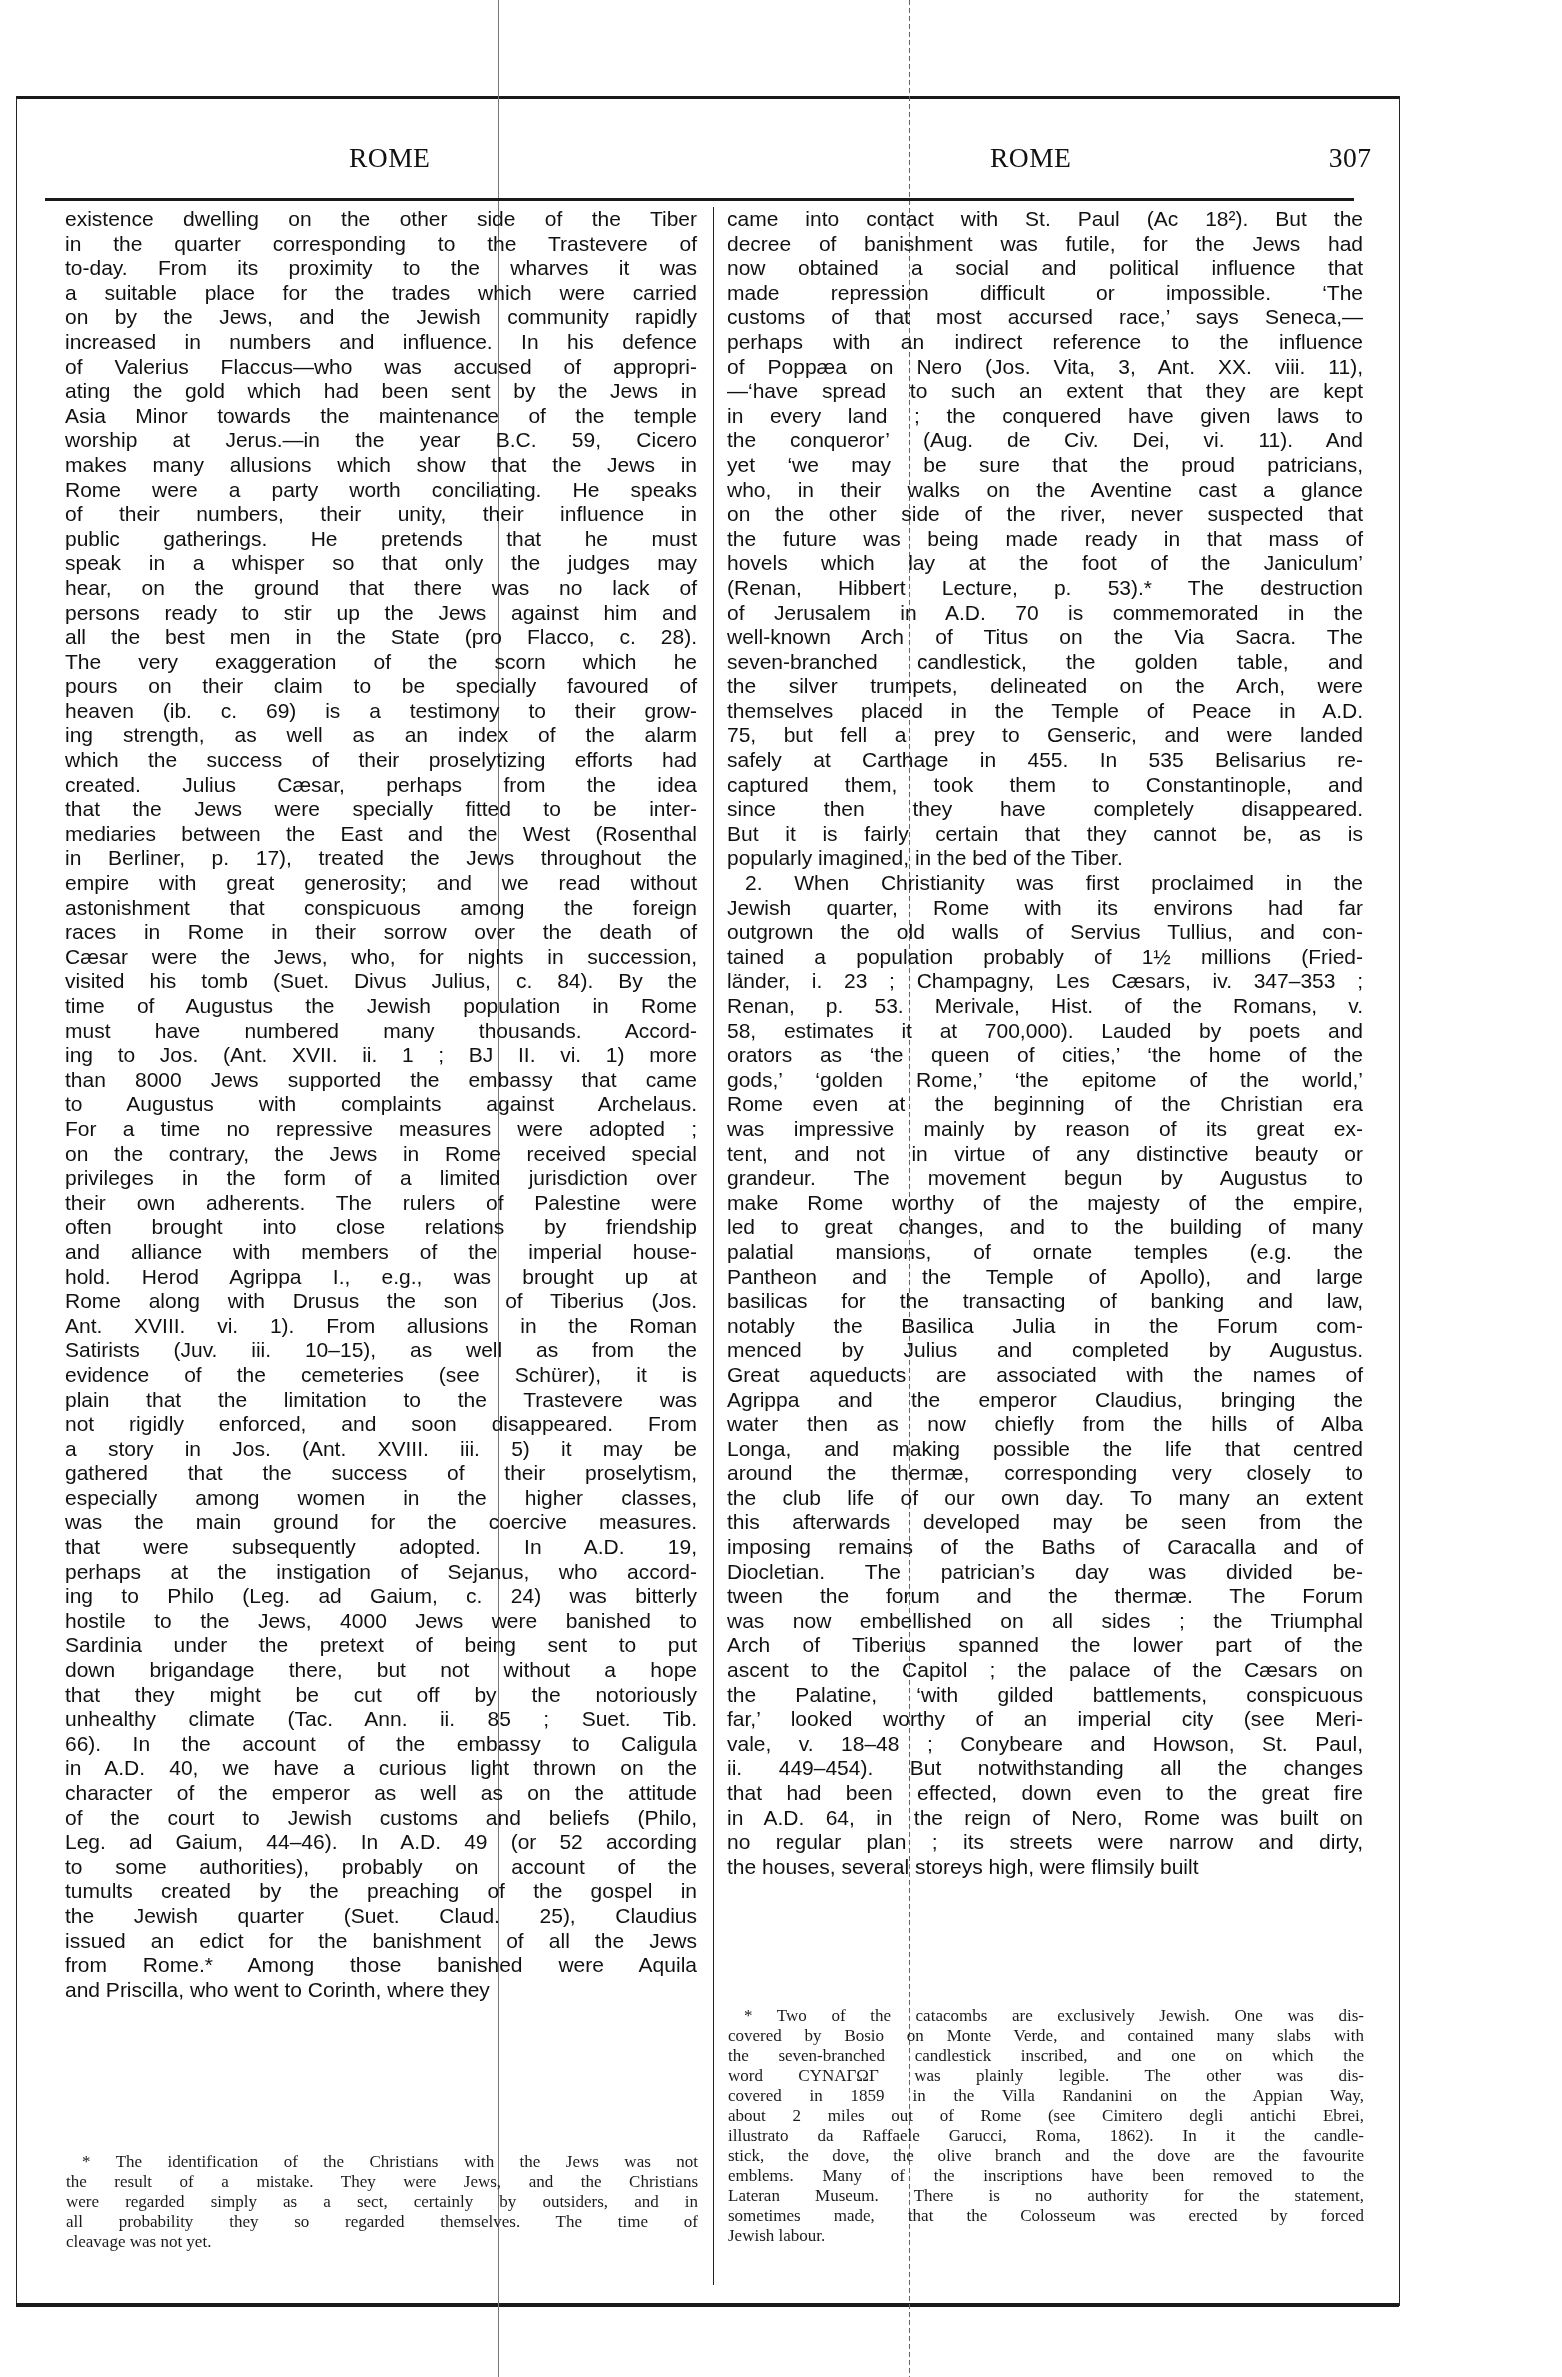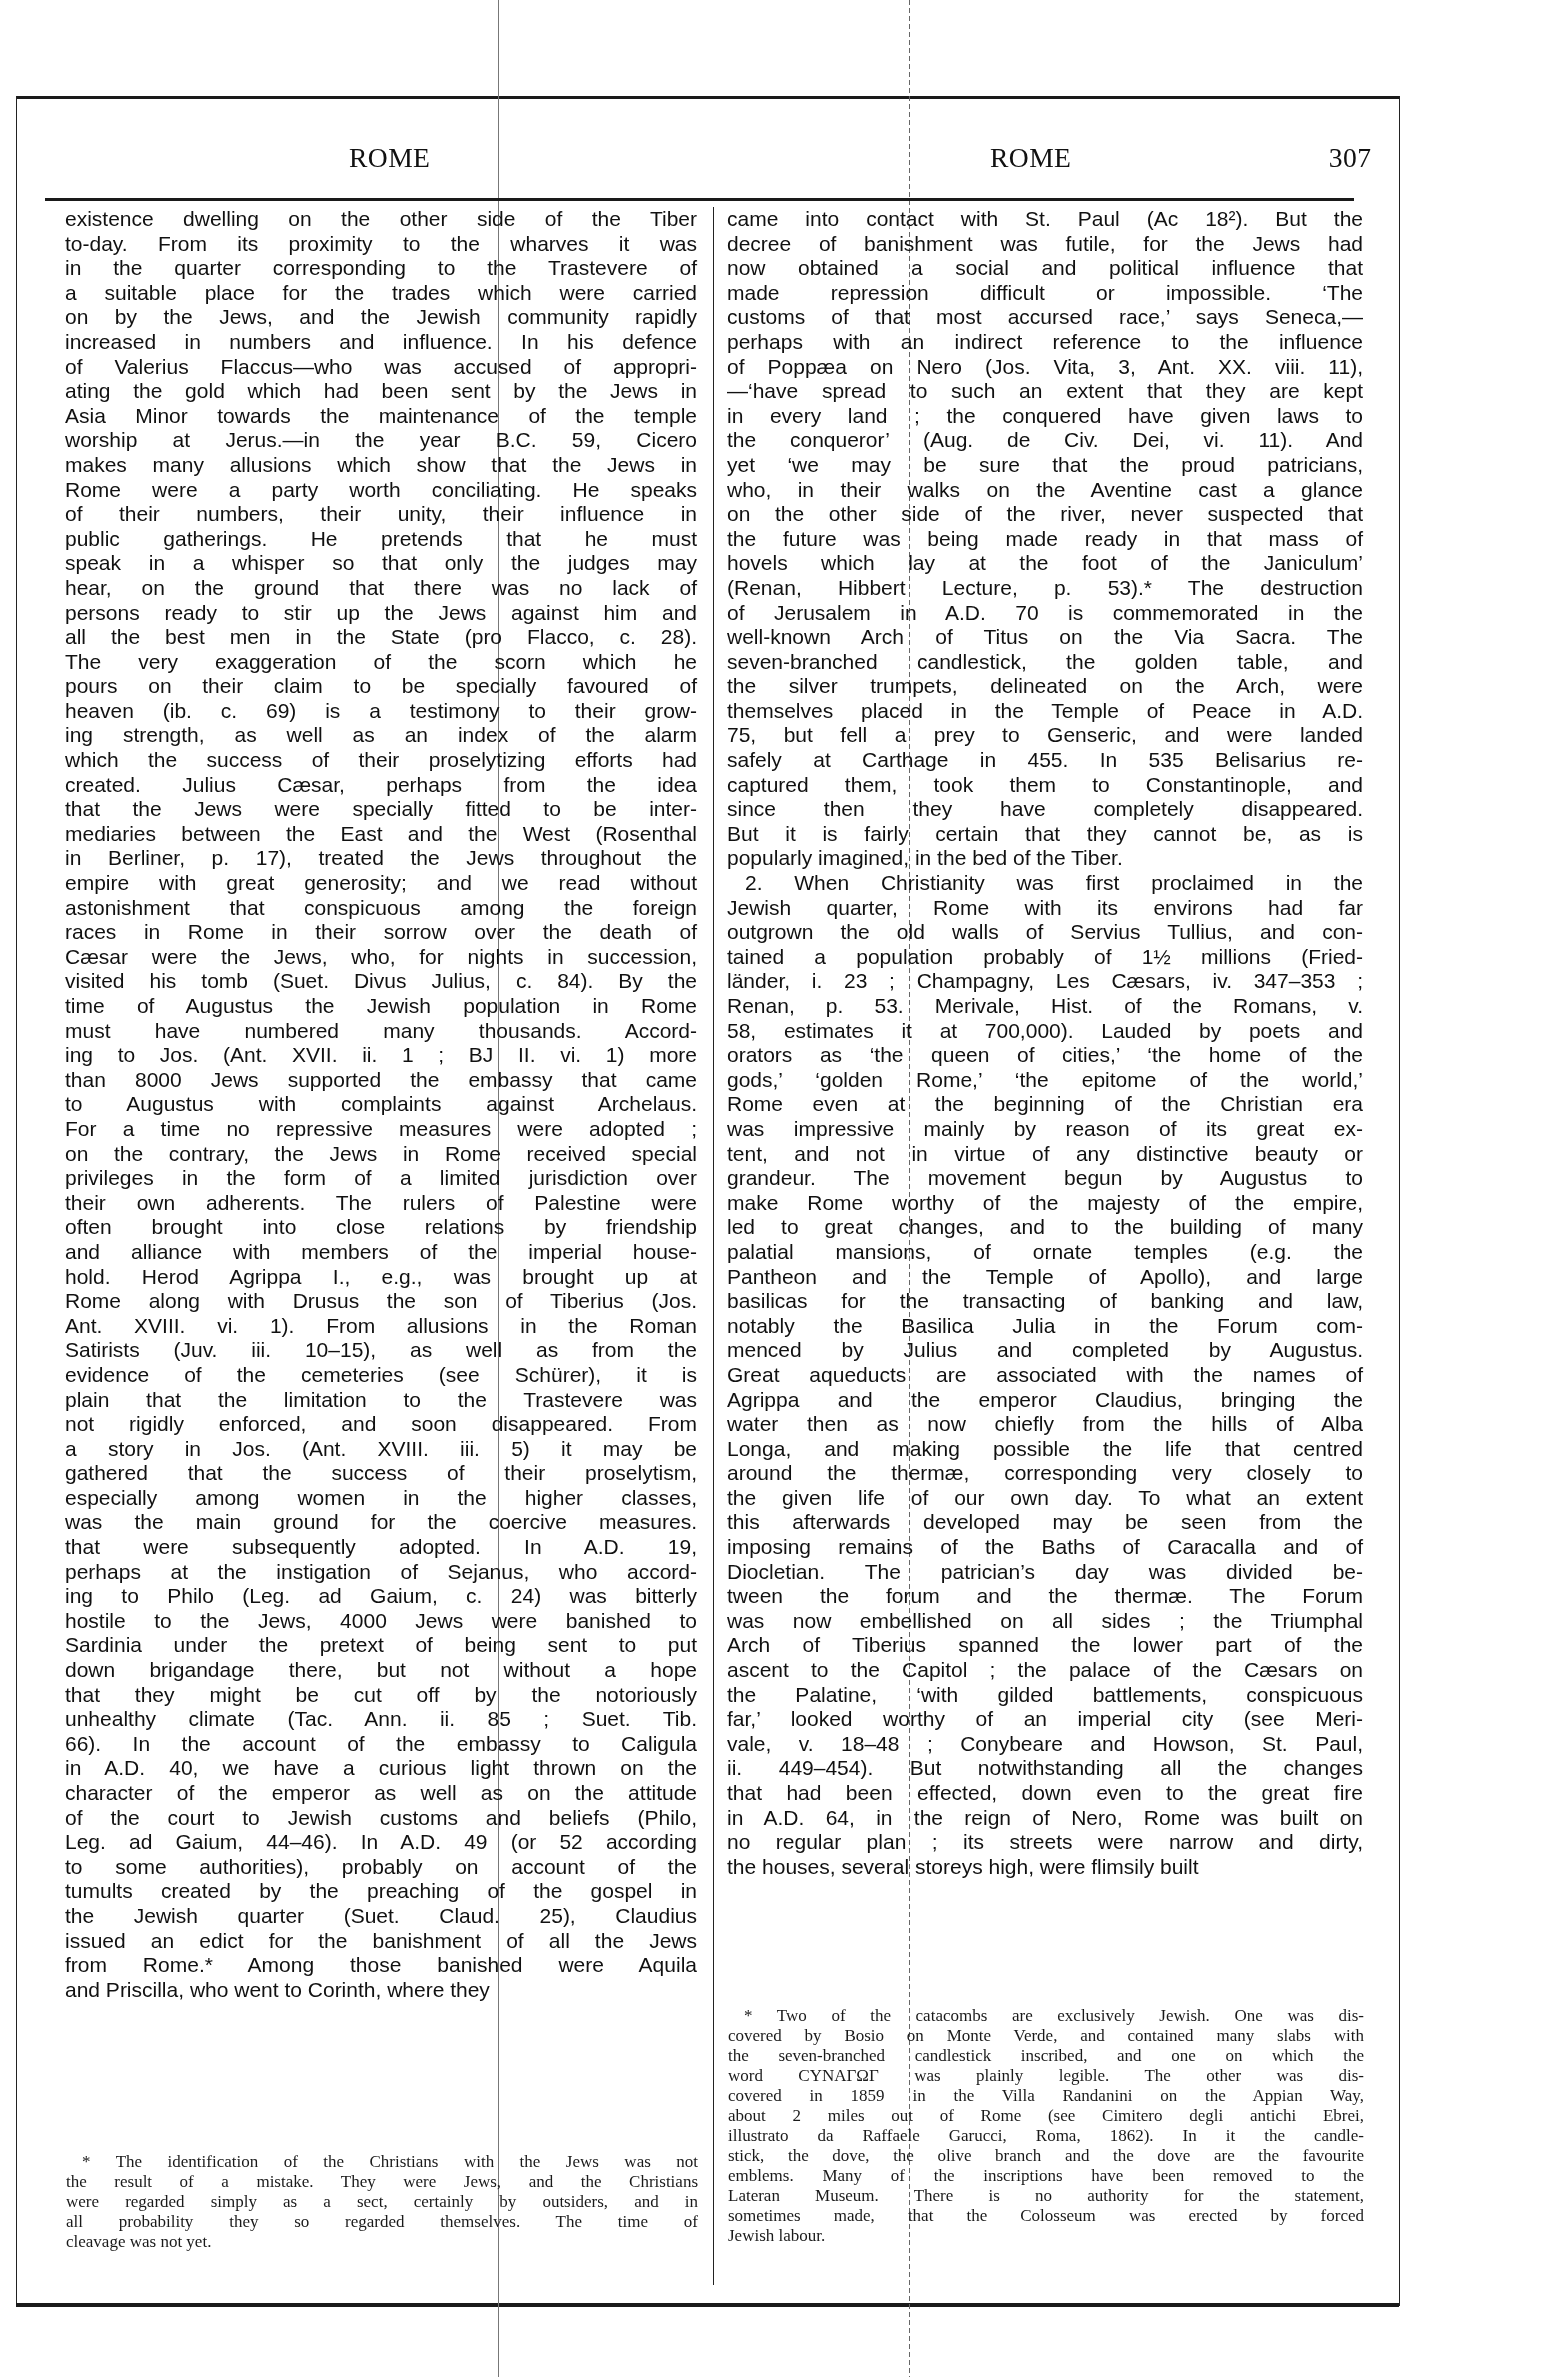--- a/index.html
+++ b/index.html
@@ -54,22 +54,22 @@
   <span class="left-title">ROME</span>
   <span class="right-title">ROME</span>
   <span class="page-no">307</span>
 </header>
 <div class="header-rule"></div>
 
 <div class="col-divider"></div>
 
 <section class="column left" id="left-col">
     <span class="line">existence dwelling on the other side of the Tiber</span>
+    <span class="line">in the quarter corresponding to the Trastevere of</span>
     <span class="line">to-day.  From its proximity to the wharves it was</span>
-    <span class="line">in the quarter corresponding to the Trastevere of</span>
     <span class="line">a suitable place for the trades which were carried</span>
     <span class="line">on by the Jews, and the Jewish community rapidly</span>
     <span class="line">increased in numbers and influence.  In his defence</span>
     <span class="line">of Valerius Flaccus—who was accused of appropri-</span>
     <span class="line">ating the gold which had been sent by the Jews in</span>
     <span class="line">Asia Minor towards the maintenance of the temple</span>
     <span class="line">worship at Jerus.—in the year B.C. 59, Cicero</span>
     <span class="line">makes many allusions which show that the Jews in</span>
     <span class="line">Rome were a party worth conciliating.  He speaks</span>
     <span class="line">of their numbers, their unity, their influence in</span>
@@ -180,21 +180,21 @@
     <span class="line">palatial mansions, of ornate temples (e.g. the</span>
     <span class="line">Pantheon and the Temple of Apollo), and large</span>
     <span class="line">basilicas for the transacting of banking and law,</span>
     <span class="line">notably the Basilica Julia in the Forum com-</span>
     <span class="line">menced by Julius and completed by Augustus.</span>
     <span class="line">Great aqueducts are associated with the names of</span>
     <span class="line">Agrippa and the emperor Claudius, bringing the</span>
     <span class="line">water then as now chiefly from the hills of Alba</span>
     <span class="line">Longa, and making possible the life that centred</span>
     <span class="line">around the thermæ, corresponding very closely to</span>
-    <span class="line">the given life of our own day.  To what an extent</span>
+    <span class="line">the club life of our own day.  To many an extent</span>
     <span class="line">this afterwards developed may be seen from the</span>
     <span class="line">imposing remains of the Baths of Caracalla and of</span>
     <span class="line">Diocletian.  The patrician’s day was divided be-</span>
     <span class="line">tween the forum and the thermæ.  The Forum</span>
     <span class="line">was now embellished on all sides ; the Triumphal</span>
     <span class="line">Arch of Tiberius spanned the lower part of the</span>
     <span class="line">ascent to the Capitol ; the palace of the Cæsars on</span>
     <span class="line">the Palatine, ‘with gilded battlements, conspicuous</span>
     <span class="line">far,’ looked worthy of an imperial city (see Meri-</span>
     <span class="line">vale, v. 18–48 ; Conybeare and Howson, St. Paul,</span>

